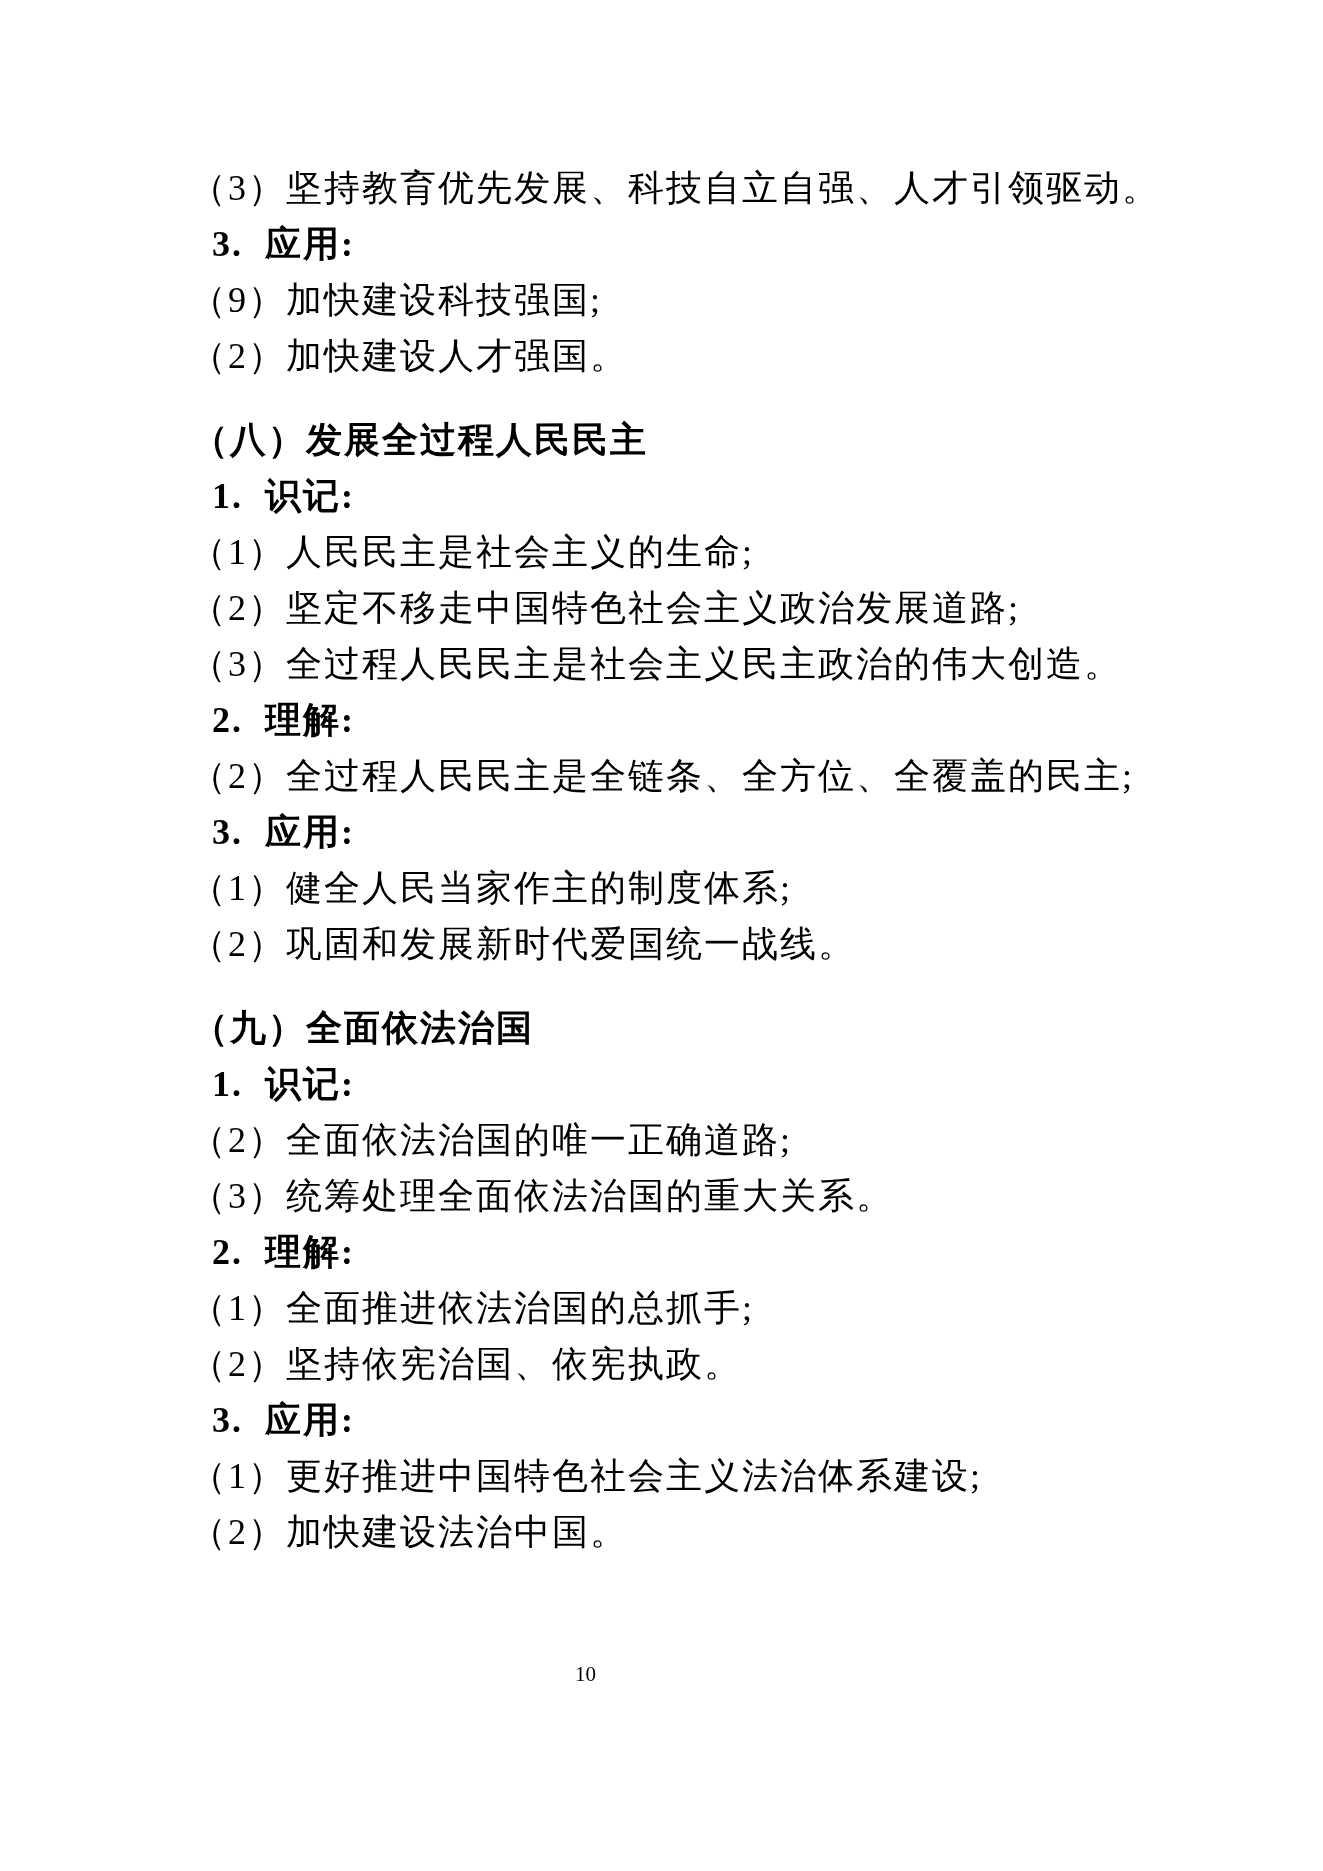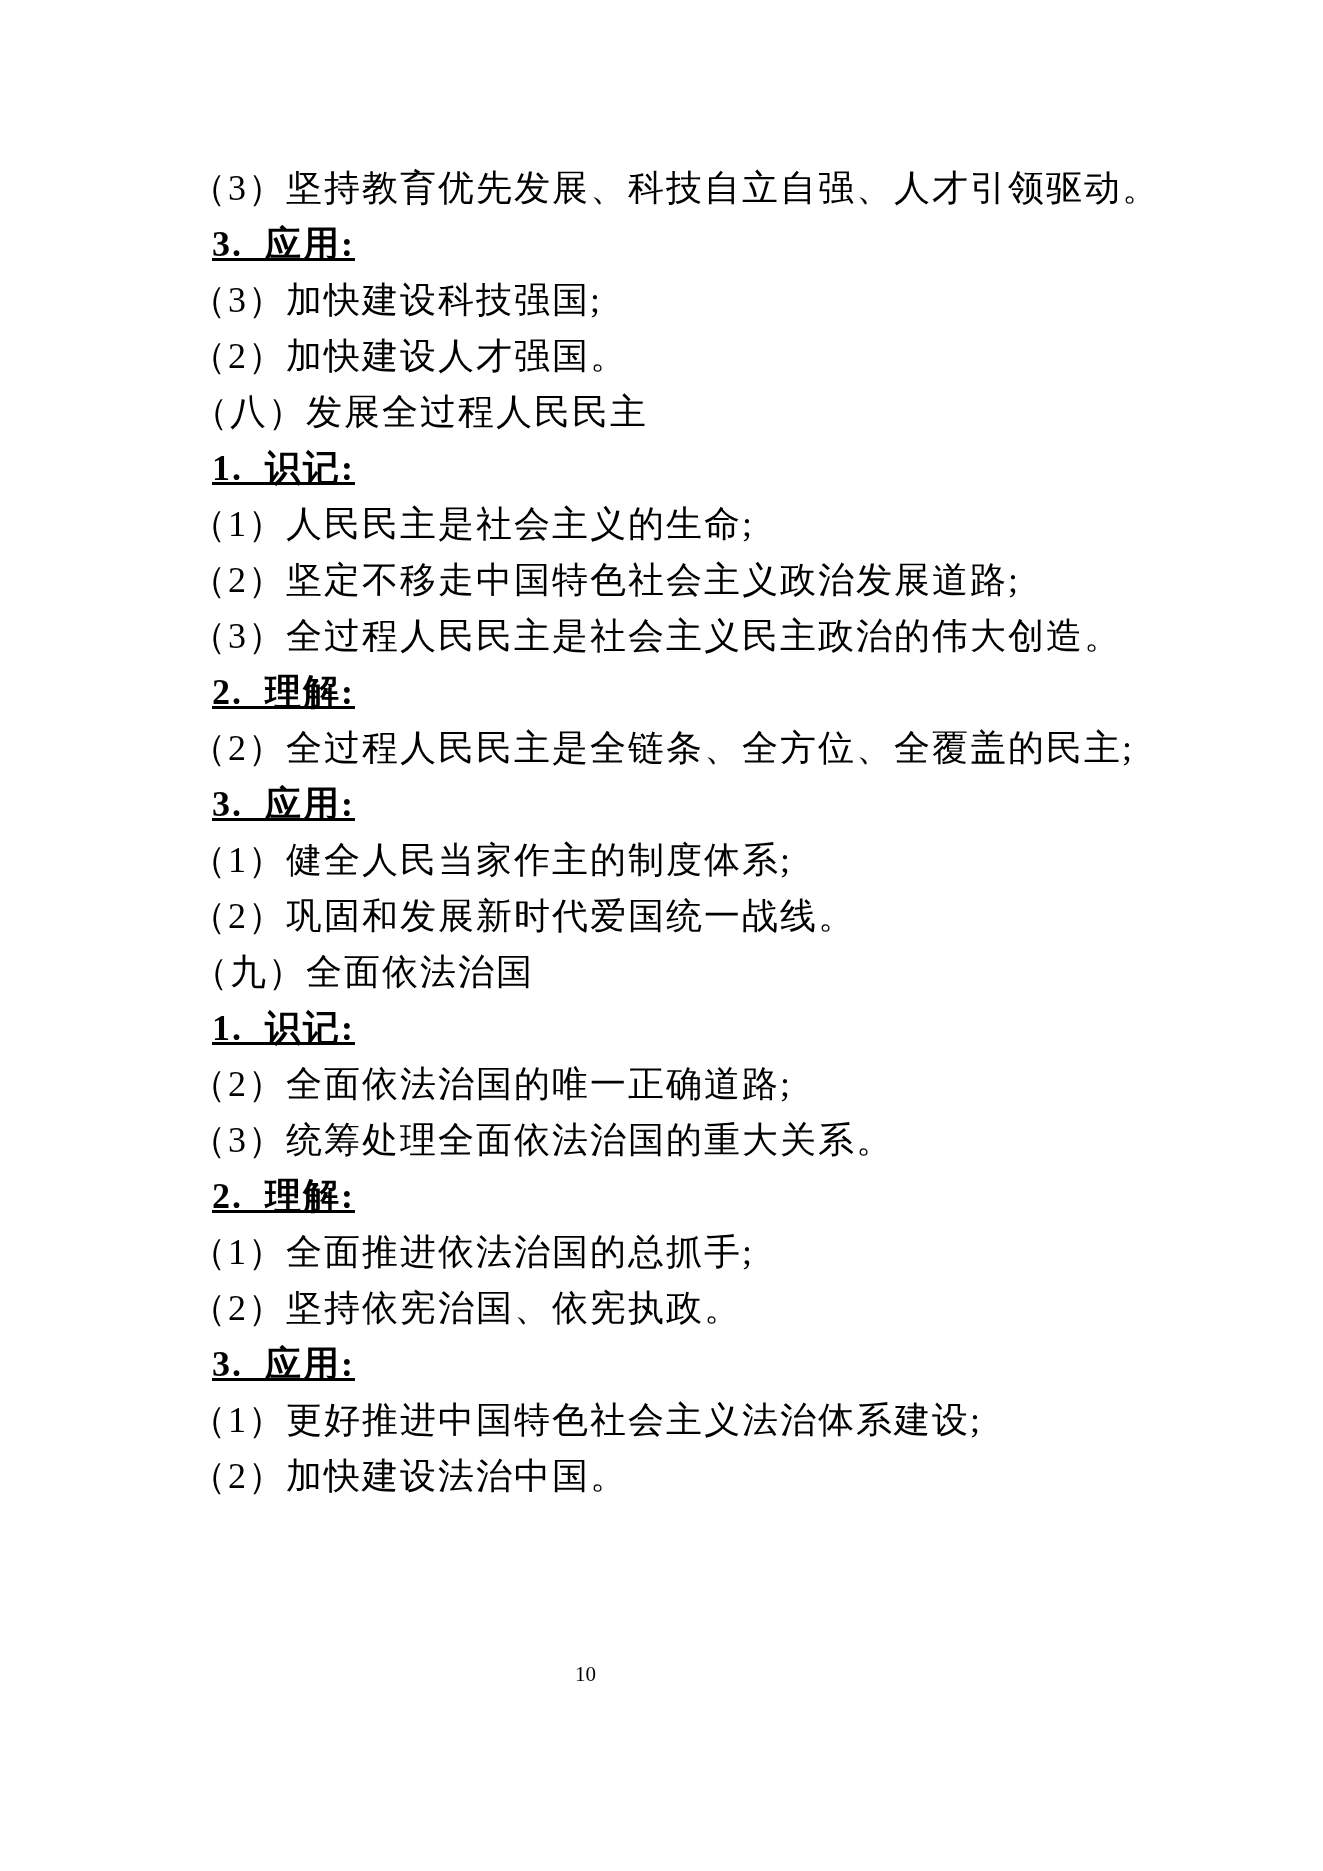--- a/index.html
+++ b/index.html
@@ -30,44 +30,44 @@
     height: 56px;
     line-height: 56px;
     font-size: 36px;
     letter-spacing: 2px;
     white-space: pre;
     font-weight: normal;
   }
   .level {
     font-weight: bold;
     padding-left: 22px;
-    text-decoration: underline;
   }
   .heading {
-    font-weight: normal;
+    font-weight: bold;
     padding-left: 2px;
+    margin-top: 28px;
   }
   .page-number {
     position: absolute;
     top: 1658px;
     left: 0;
     width: 100%;
     text-align: center;
     font-size: 21px;
     line-height: 32px;
   }
 </style>
 </head>
 <body>
 
 <div class="page">
   <div class="content">
     <div class="line item">（3）坚持教育优先发展、科技自立自强、人才引领驱动。</div>
     <div class="line level">3.  应用:</div>
-    <div class="line item">（3）加快建设科技强国;</div>
+    <div class="line item">（9）加快建设科技强国;</div>
     <div class="line item">（2）加快建设人才强国。</div>
     <div class="line heading">（八）发展全过程人民民主</div>
     <div class="line level">1.  识记:</div>
     <div class="line item">（1）人民民主是社会主义的生命;</div>
     <div class="line item">（2）坚定不移走中国特色社会主义政治发展道路;</div>
     <div class="line item">（3）全过程人民民主是社会主义民主政治的伟大创造。</div>
     <div class="line level">2.  理解:</div>
     <div class="line item">（2）全过程人民民主是全链条、全方位、全覆盖的民主;</div>
     <div class="line level">3.  应用:</div>
     <div class="line item">（1）健全人民当家作主的制度体系;</div>

